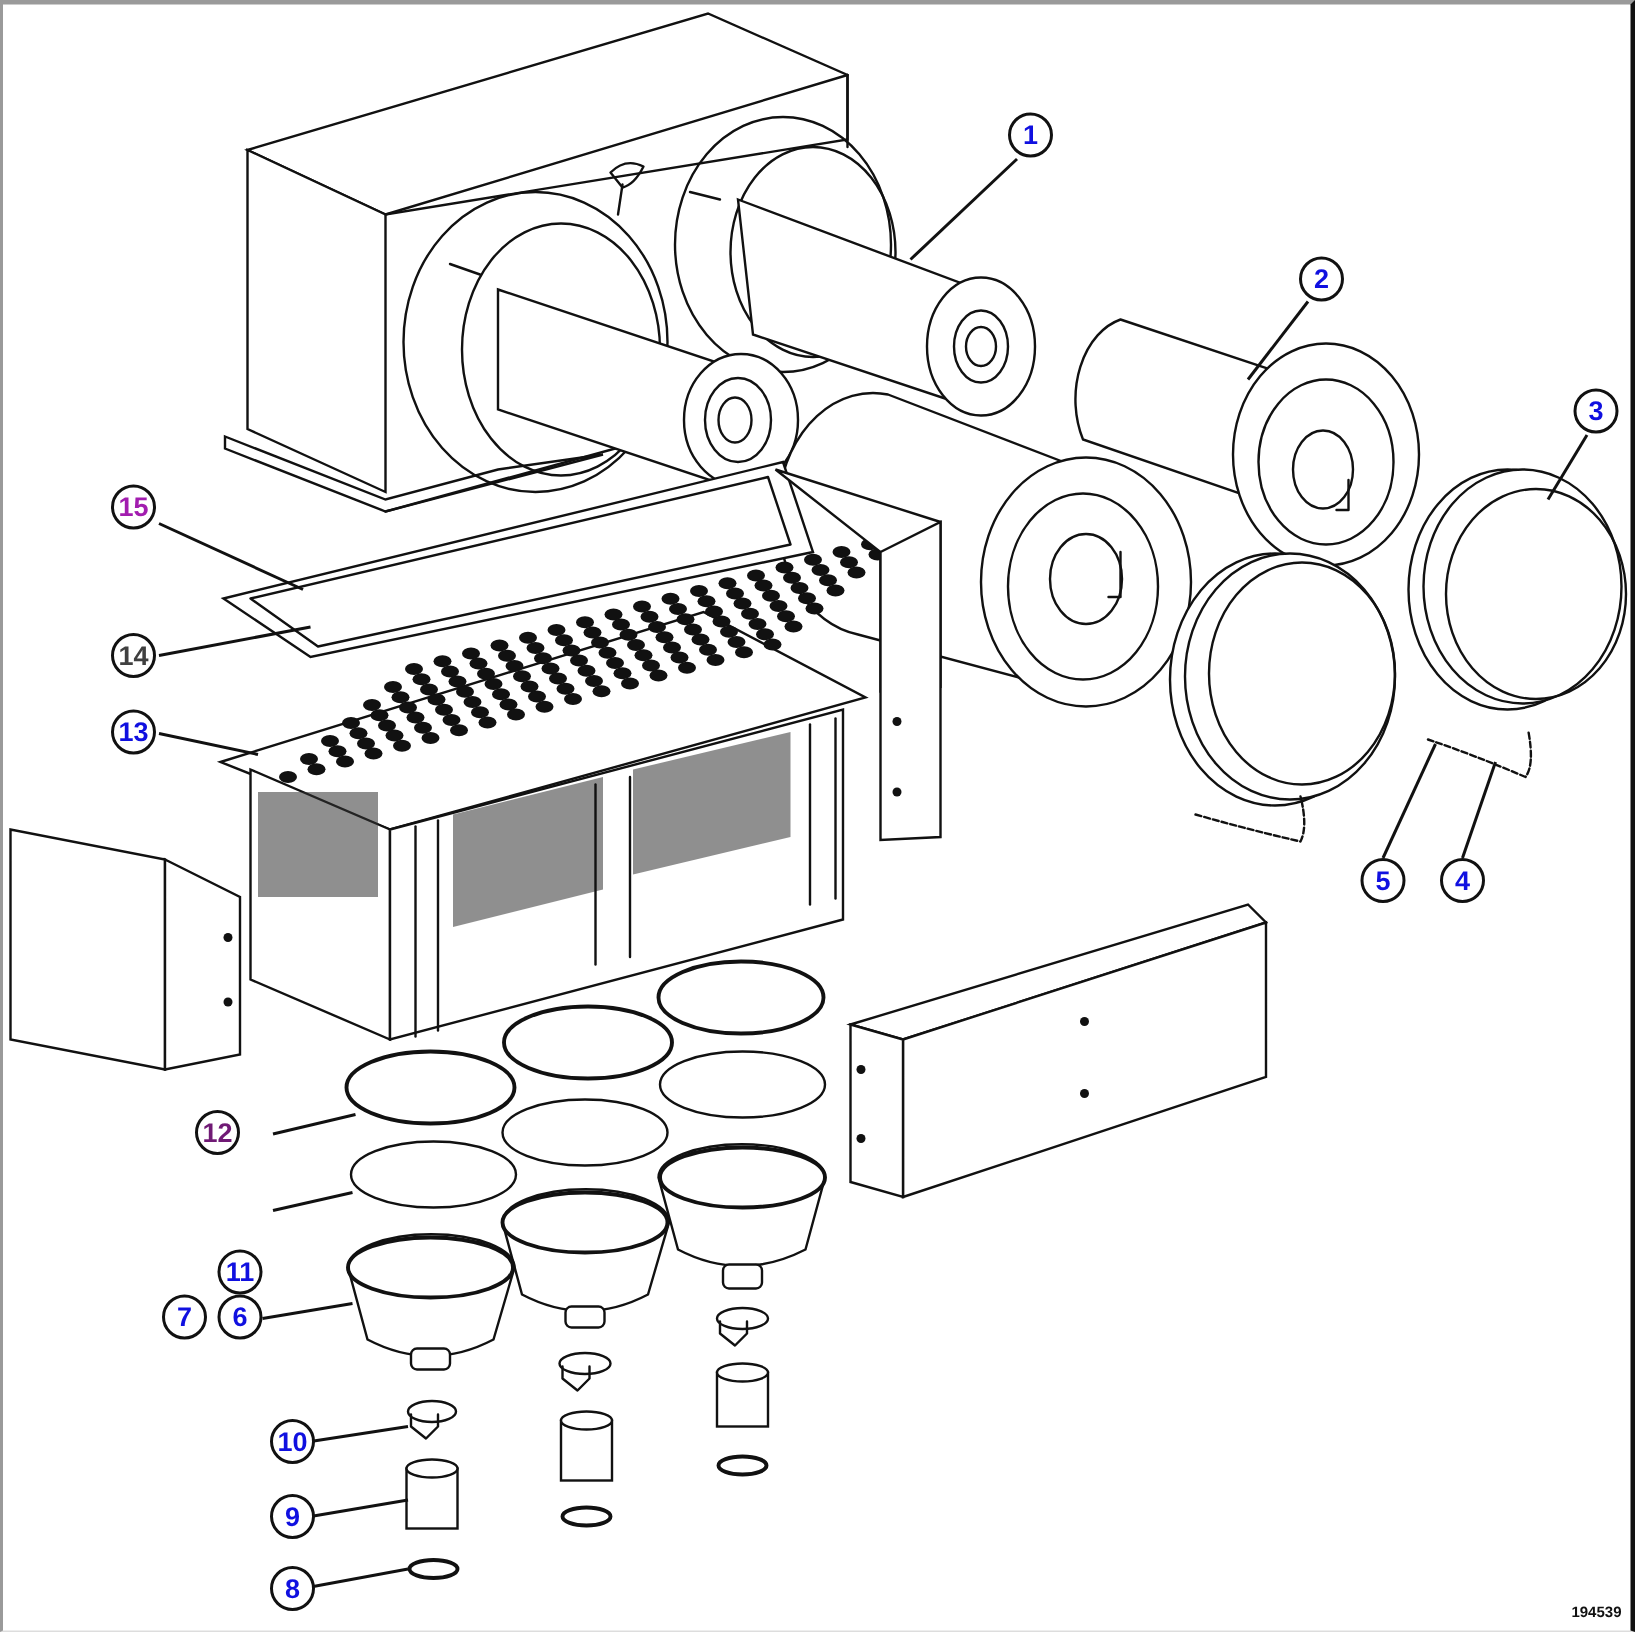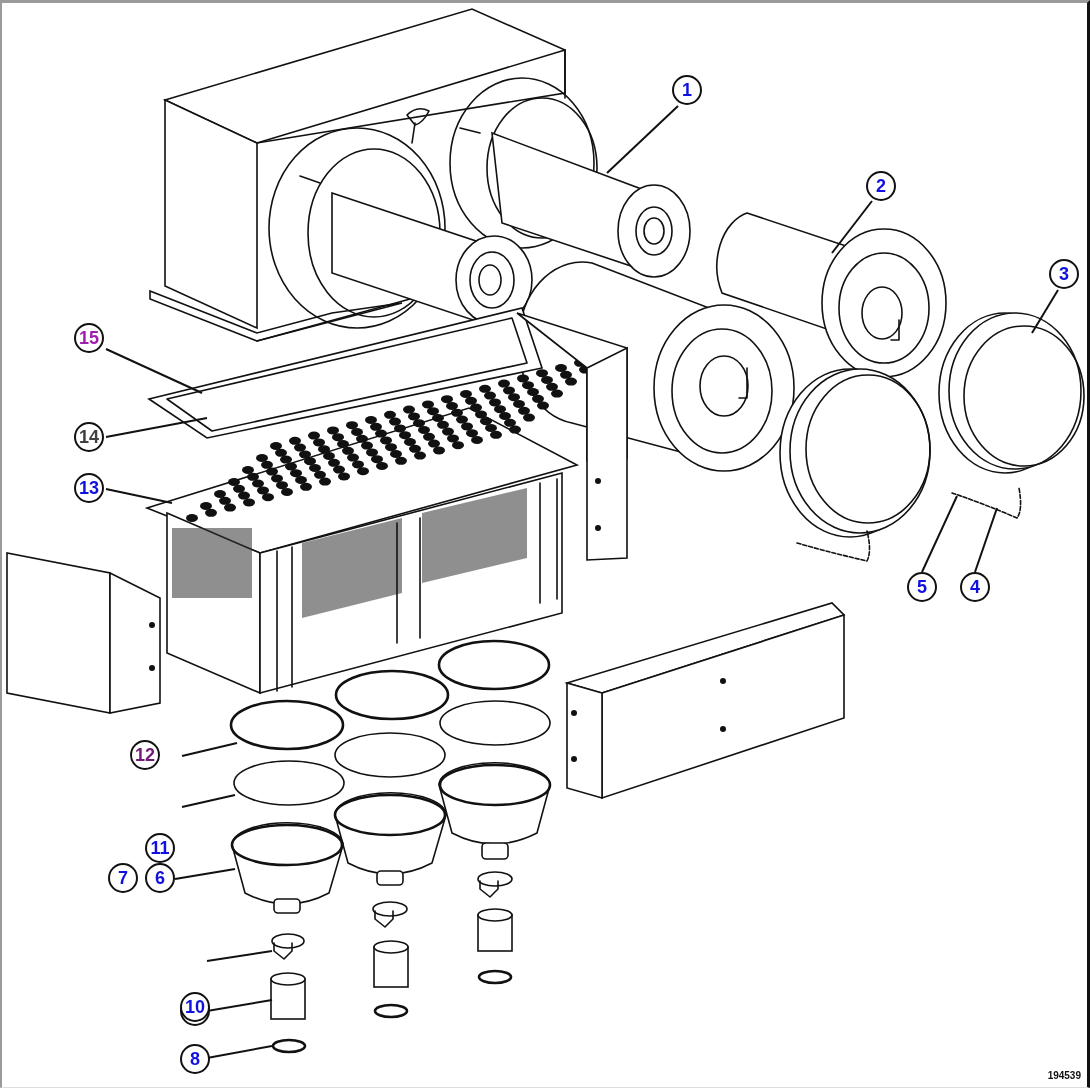--- a/index.html
+++ b/index.html
@@ -325,21 +325,21 @@
 
   <div class="callout" style="left: 670px; top: 72px; color: rgb(16, 16, 224);">1</div>
   <div class="callout" style="left: 864px; top: 168px; color: rgb(16, 16, 224);">2</div>
   <div class="callout" style="left: 1047px; top: 256px; color: rgb(16, 16, 224);">3</div>
   <div class="callout" style="left: 958px; top: 569px; color: rgb(16, 16, 224);">4</div>
   <div class="callout" style="left: 905px; top: 569px; color: rgb(16, 16, 224);">5</div>
   <div class="callout" style="left: 143px; top: 860px; color: rgb(16, 16, 224);">6</div>
   <div class="callout" style="left: 106px; top: 860px; color: rgb(16, 16, 224);">7</div>
   <div class="callout" style="left: 178px; top: 1041px; color: rgb(16, 16, 224);">8</div>
   <div class="callout" style="left: 178px; top: 993px; color: rgb(16, 16, 224);">9</div>
-  <div class="callout" style="left: 178px; top: 989px; color: rgb(16, 16, 224);">10</div>
+  <div class="callout" style="left: 178px; top: 943px; color: rgb(16, 16, 224);">10</div>
   <div class="callout" style="left: 143px; top: 790px; color: rgb(16, 16, 224); margin-top: 40px;">11</div>
   <div class="callout" style="left: 128px; top: 737px; color: #701a75;">12</div>
   <div class="callout" style="left: 72px; top: 470px; color: rgb(16, 16, 224);">13</div>
   <div class="callout" style="left: 72px; top: 419px; color: #404040;">14</div>
   <div class="callout" style="left: 72px; top: 320px; color: #a21caf;">15</div>
 
   <div class="drawing-id">194539</div>
 </div>
 
 </body></html>

